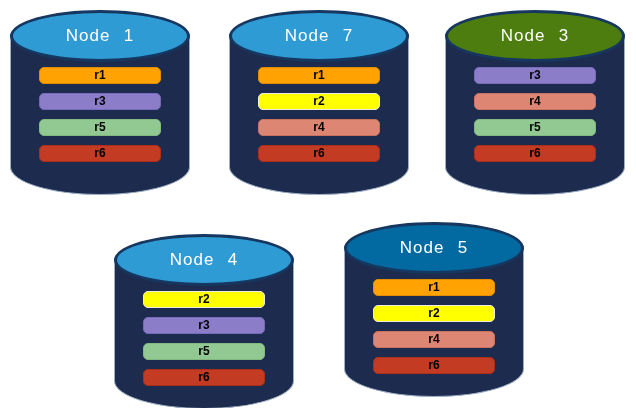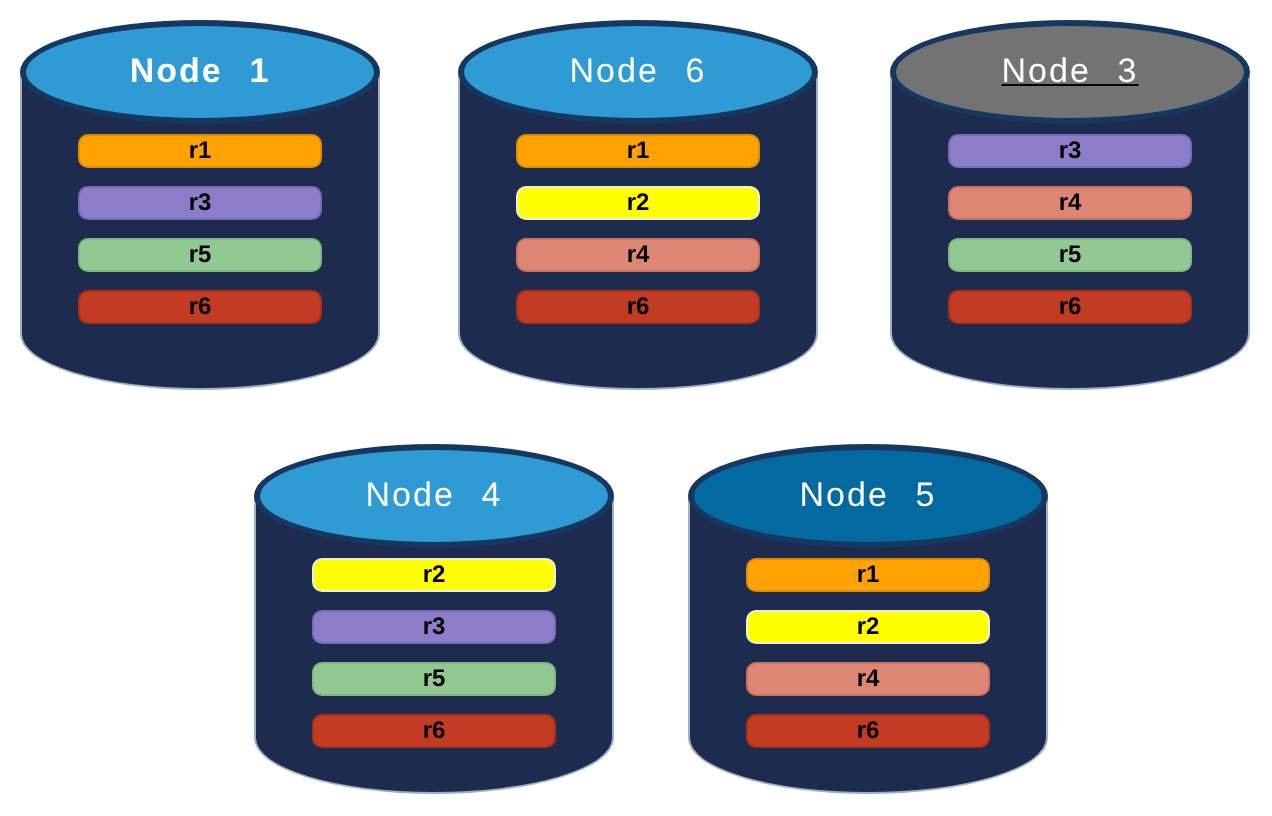--- a/index.html
+++ b/index.html
@@ -15,21 +15,21 @@
     background: #FFFFFF;
     overflow: hidden;
   }
   .cyl {
     position: absolute;
     width: 180px;
   }
   .pos-1 { left: 10px;  top: 10px;  height: 185px; }
   .pos-2 { left: 229px; top: 10px;  height: 185px; }
   .pos-3 { left: 445px; top: 10px;  height: 185px; }
-  .pos-4 { left: 114px; top: 222px; height: 175px; margin-left: 13px; }
+  .pos-4 { left: 114px; top: 234px; height: 175px; }
   .pos-5 { left: 344px; top: 222px; height: 175px; }
 
   .cyl-body {
     position: absolute;
     top: 26px;
     left: 0;
     right: 0;
     bottom: 0;
     background: #1D2B4E;
     border: 1px solid #9FB0C6;
@@ -82,44 +82,44 @@
     color: #000000;
   }
 </style>
 </head>
 <body>
 
 <div class="canvas" style="background: rgb(255, 255, 255);">
     <div class="cyl pos-1">
       <div class="cyl-body" style="background: rgb(29, 43, 78); border-color: rgb(159, 176, 198);"></div>
       <div class="cyl-top" style="background: rgb(46, 155, 213); border-color: rgb(22, 55, 95);">
-        <span class="cyl-label" style="color: rgb(255, 255, 255); font-weight: bold;">Node 1</span>
+        <span class="cyl-label" style="color: rgb(255, 255, 255);">Node 1</span>
       </div>
       <div class="rows">
         <div class="bar" style="background: rgb(255, 162, 2); border-color: rgb(224, 142, 0); color: rgb(0, 0, 0);">r1</div>
         <div class="bar" style="background: rgb(140, 125, 201); border-color: rgb(122, 106, 188); color: rgb(0, 0, 0);">r3</div>
         <div class="bar" style="background: rgb(146, 201, 146); border-color: rgb(127, 185, 127); color: rgb(0, 0, 0);">r5</div>
         <div class="bar" style="background: rgb(194, 59, 34); border-color: rgb(171, 48, 25); color: rgb(0, 0, 0);">r6</div>
       </div>
     </div>
     <div class="cyl pos-2">
       <div class="cyl-body" style="background: rgb(29, 43, 78); border-color: rgb(159, 176, 198);"></div>
       <div class="cyl-top" style="background: rgb(46, 155, 213); border-color: rgb(22, 55, 95);">
-        <span class="cyl-label" style="color: rgb(255, 255, 255);">Node 6</span>
+        <span class="cyl-label" style="color: rgb(255, 255, 255);">Node 7</span>
       </div>
       <div class="rows">
         <div class="bar" style="background: rgb(255, 162, 2); border-color: rgb(224, 142, 0); color: rgb(0, 0, 0);">r1</div>
         <div class="bar" style="background: rgb(255, 255, 0); border-color: rgb(237, 237, 220); color: rgb(0, 0, 0);">r2</div>
         <div class="bar" style="background: rgb(220, 134, 115); border-color: rgb(202, 114, 96); color: rgb(0, 0, 0);">r4</div>
         <div class="bar" style="background: rgb(194, 59, 34); border-color: rgb(171, 48, 25); color: rgb(0, 0, 0);">r6</div>
       </div>
     </div>
     <div class="cyl pos-3">
       <div class="cyl-body" style="background: rgb(29, 43, 78); border-color: rgb(159, 176, 198);"></div>
-      <div class="cyl-top" style="background: #737373; border-color: rgb(22, 55, 95); text-decoration: underline;">
+      <div class="cyl-top" style="background: #4d7c0f; border-color: rgb(22, 55, 95);">
         <span class="cyl-label" style="color: rgb(255, 255, 255);">Node 3</span>
       </div>
       <div class="rows">
         <div class="bar" style="background: rgb(140, 125, 201); border-color: rgb(122, 106, 188); color: rgb(0, 0, 0);">r3</div>
         <div class="bar" style="background: rgb(220, 134, 115); border-color: rgb(202, 114, 96); color: rgb(0, 0, 0);">r4</div>
         <div class="bar" style="background: rgb(146, 201, 146); border-color: rgb(127, 185, 127); color: rgb(0, 0, 0);">r5</div>
         <div class="bar" style="background: rgb(194, 59, 34); border-color: rgb(171, 48, 25); color: rgb(0, 0, 0);">r6</div>
       </div>
     </div>
     <div class="cyl pos-4">

